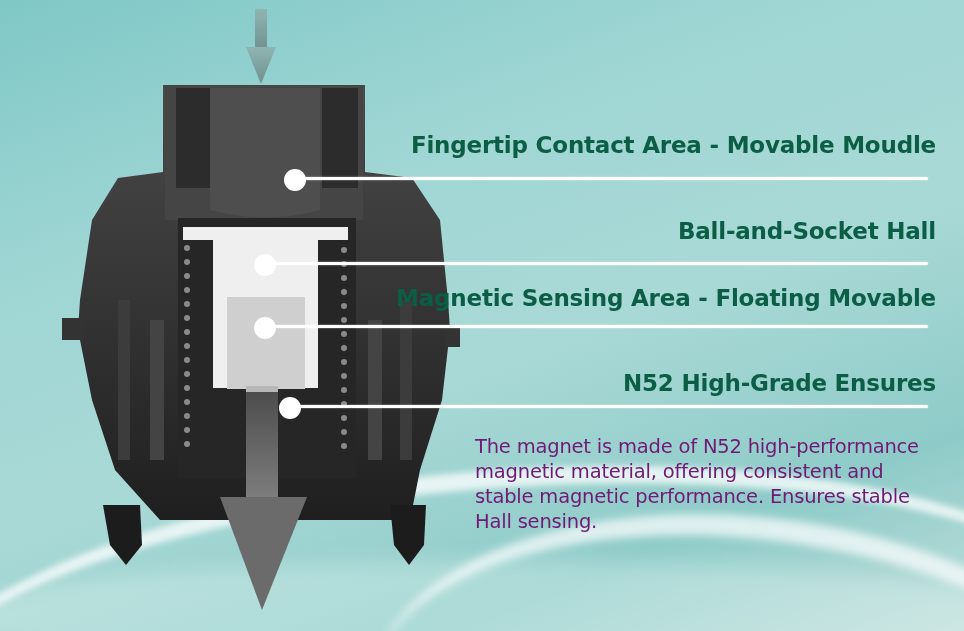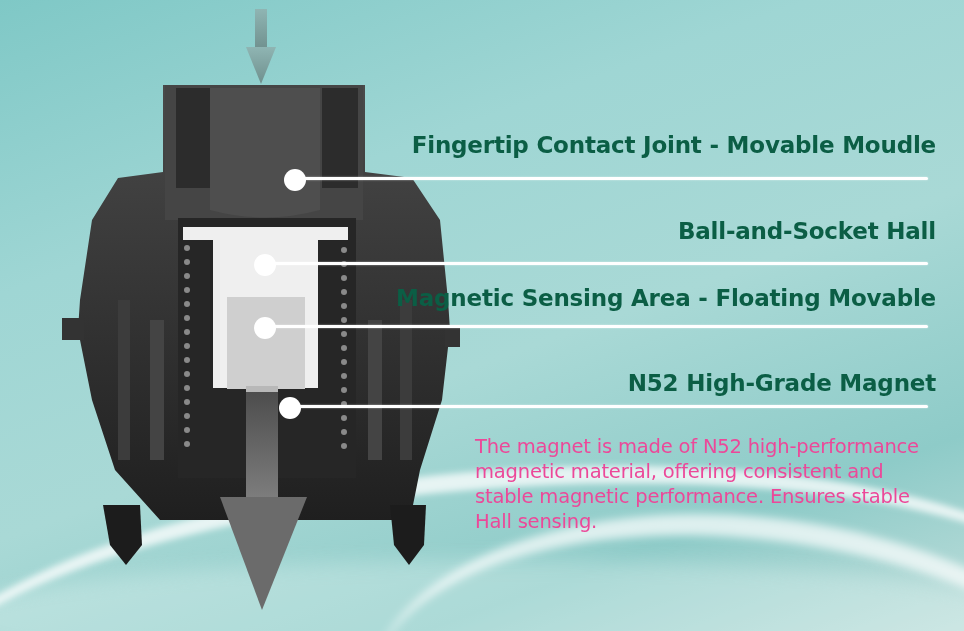--- a/index.html
+++ b/index.html
@@ -41,21 +41,21 @@
     position: absolute; width: 22px; height: 22px; border-radius: 50%;
     background: #ffffff; transform: translate(-50%, -50%);
   }
   .label {
     position: absolute; right: 28px; text-align: right;
     color: #0b5e45; font-weight: bold; font-size: 23px; letter-spacing: -0.2px;
     white-space: nowrap;
   }
   .desc {
     position: absolute; left: 475px; top: 434px; width: 470px;
-    color: #ec4899; font-size: 19.5px; line-height: 25px; font-weight: normal;
+    color: #701a75; font-size: 19.5px; line-height: 25px; font-weight: normal;
     letter-spacing: -0.2px;
   }
 </style>
 </head>
 <body>
 
 <div class="bg-sweep sweep3"></div>
 <div class="bg-sweep sweep1"></div>
 <div class="bg-sweep sweep2"></div>
 
@@ -150,18 +150,18 @@
 
 <div class="callout-line" style="left:265px; top:262px; width:663px;"></div>
 <div class="callout-dot" style="left:265px; top:265px;"></div>
 
 <div class="callout-line" style="left:265px; top:325px; width:663px;"></div>
 <div class="callout-dot" style="left:265px; top:328px;"></div>
 
 <div class="callout-line" style="left:290px; top:405px; width:638px;"></div>
 <div class="callout-dot" style="left:290px; top:408px;"></div>
 
-<div class="label" style="top:132px;">Fingertip Contact Joint - Movable Moudle</div>
+<div class="label" style="top:132px;">Fingertip Contact Area - Movable Moudle</div>
 <div class="label" style="top:218px;">Ball-and-Socket Hall</div>
 <div class="label" style="top:285px;">Magnetic Sensing Area - Floating Movable</div>
-<div class="label" style="top:370px;">N52 High-Grade Magnet</div>
+<div class="label" style="top:370px;">N52 High-Grade Ensures</div>
 
 <div class="desc">The magnet is made of N52 high-performance magnetic material, offering consistent and stable magnetic performance. Ensures stable Hall sensing.</div>
 
 </body></html>

